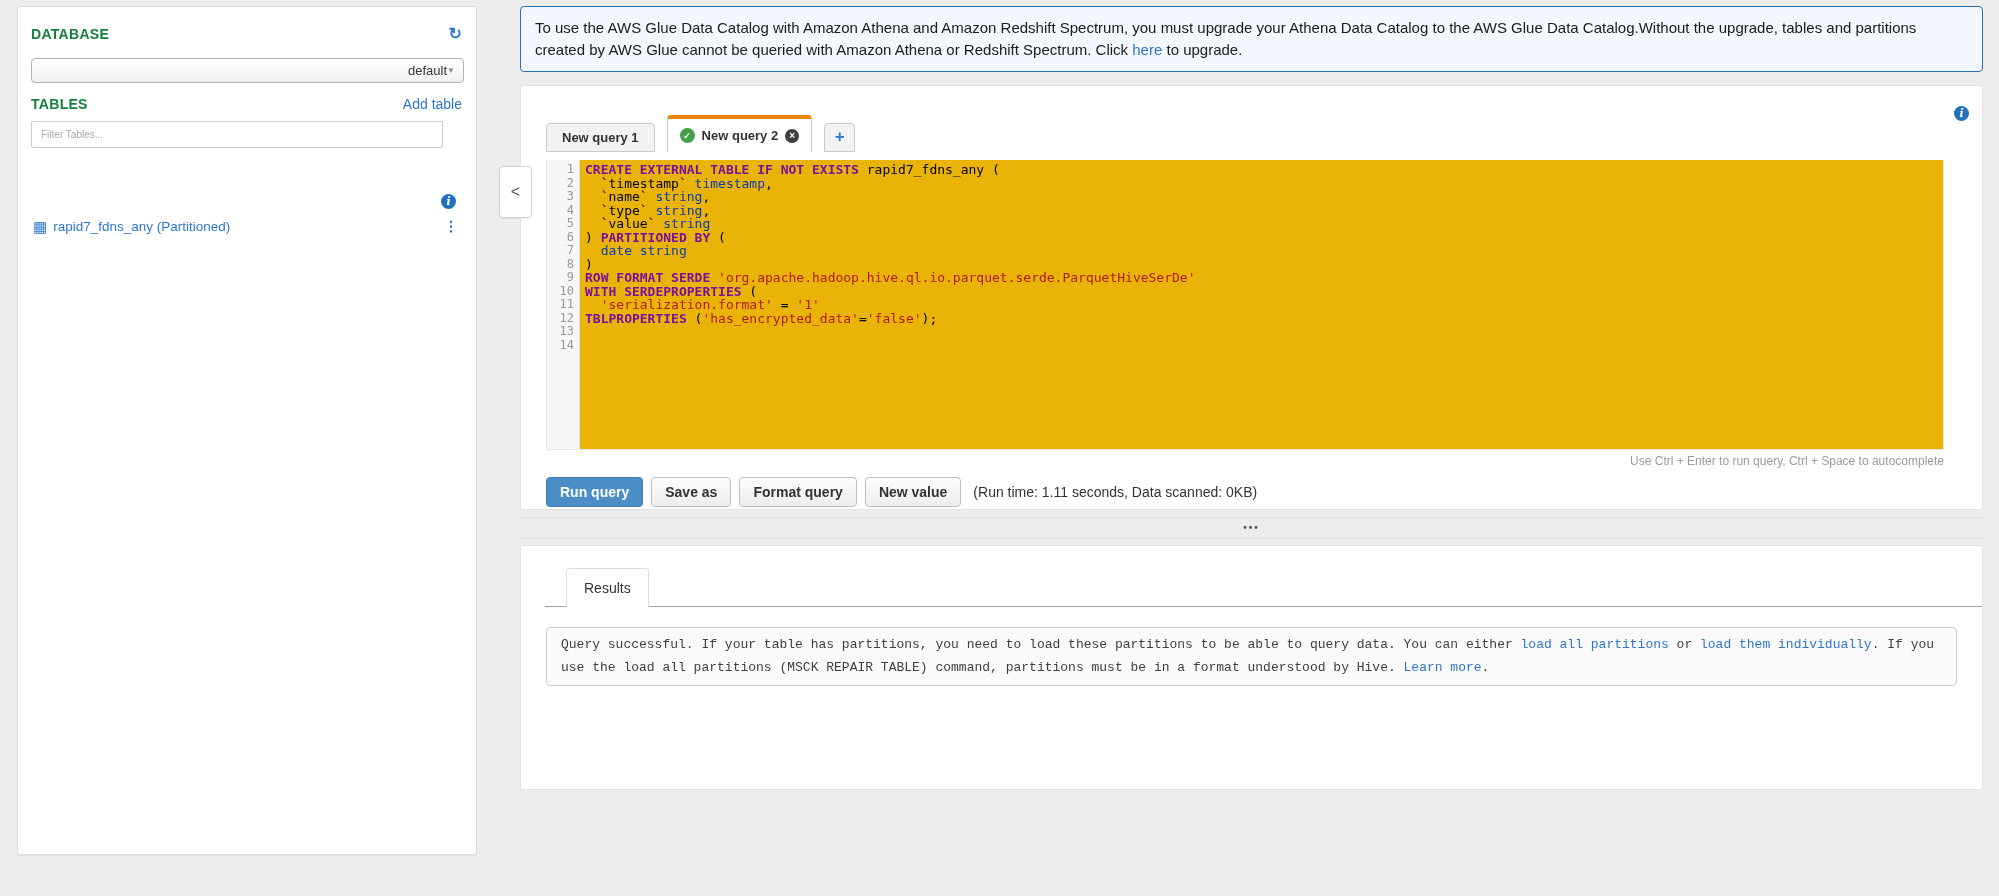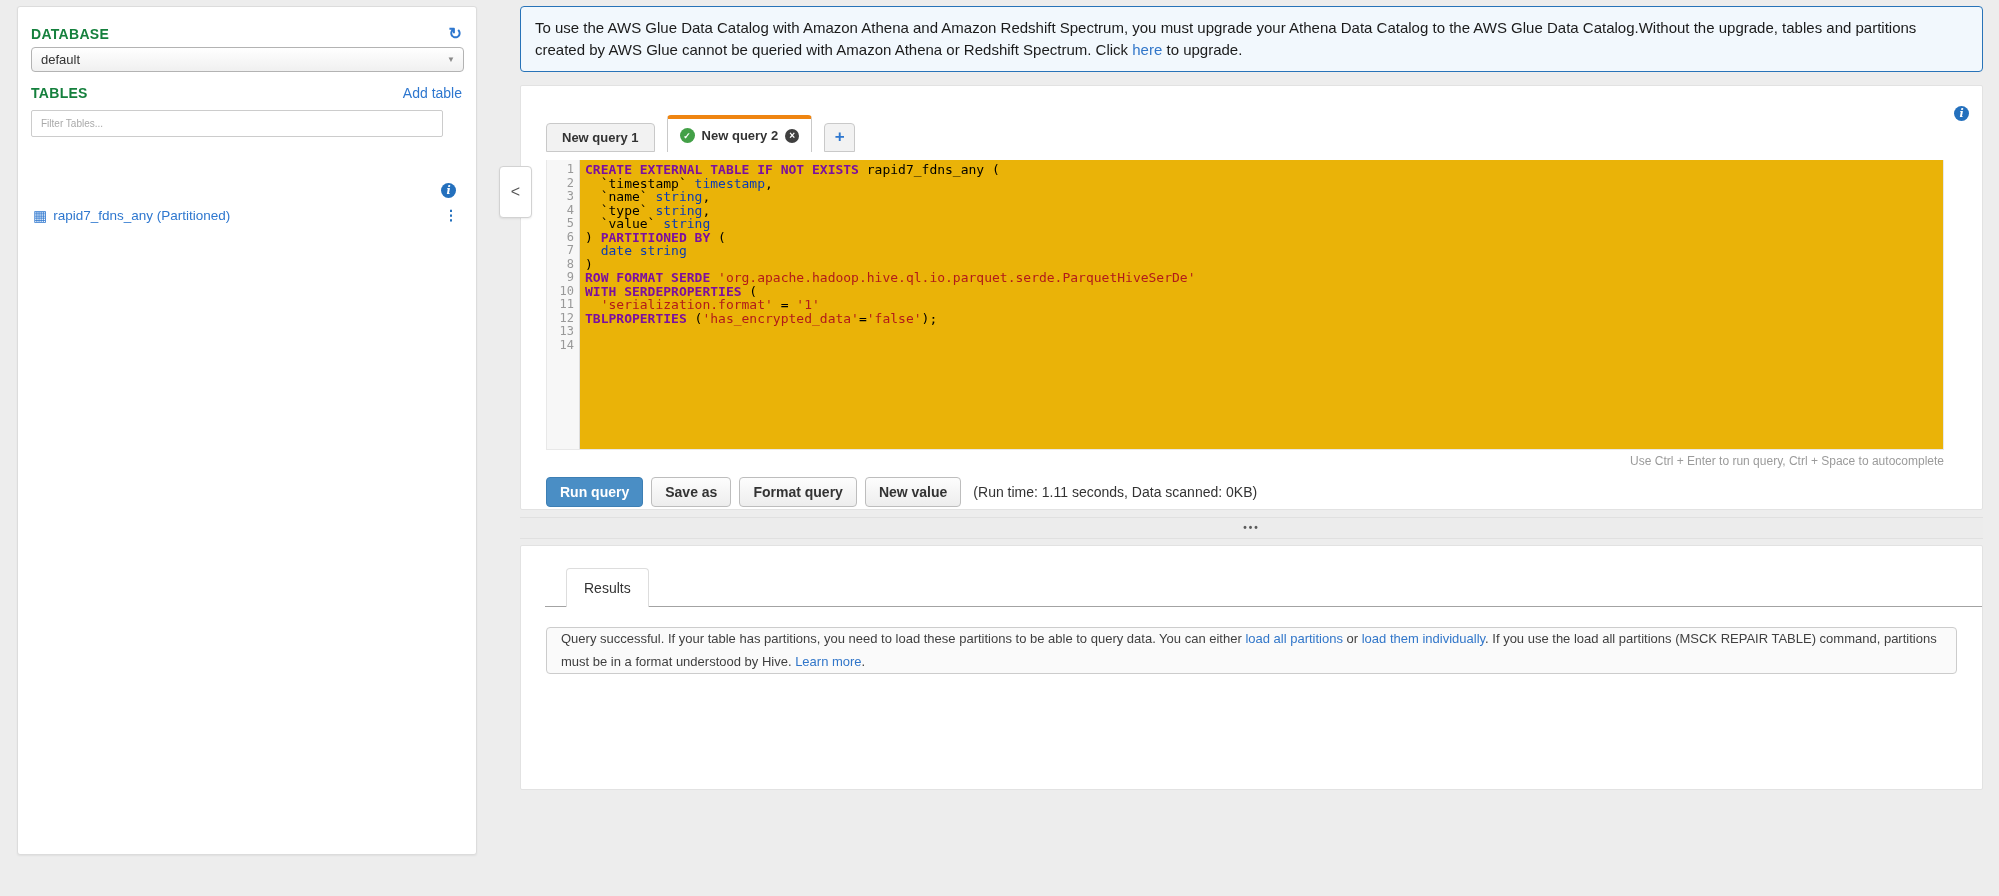--- a/index.html
+++ b/index.html
@@ -17,24 +17,24 @@
     position: absolute; left: 17px; top: 6px; width: 460px; height: 849px;
     background: #fff; border: 1px solid #dcdcdc; border-radius: 3px;
     box-shadow: 0 1px 2px rgba(0,0,0,.06);
     padding: 14px 12px 0 13px;
   }
   .section-label { font-size: 14px; font-weight: bold; color: #15803d; letter-spacing: .3px; }
   .db-row, .tables-row { display: flex; justify-content: space-between; align-items: center; }
   .db-row { margin: 5px 2px 0 0; }
   .refresh-ic { color: #2e77cf; font-size: 16px; font-weight: bold; cursor: pointer; line-height: 1; }
   .select {
-    margin-top: 5px; width: 433px; height: 25px;
+    margin-top: 16px; width: 433px; height: 25px;
     border: 1px solid #b3b3b3; border-radius: 4px;
     background: linear-gradient(#ffffff, #f0f0f0);
-    display: flex; align-items: center; justify-content: space-between;
+    display: flex; align-items: center; justify-content: flex-end;
     padding: 0 8px 0 9px; font-size: 13px; color: #333; cursor: pointer;
   }
   .caret { font-size: 8px; color: #8a8a8a; }
   .tables-row { margin: 13px 2px 0 0; }
   .link { color: #2e77cf; text-decoration: none; cursor: pointer; }
   .add-table { font-size: 14px; }
   .filter-input {
     margin-top: 9px; width: 412px; height: 27px;
     border: 1px solid #ccc; border-radius: 2px; padding: 0 9px;
     font-size: 10px; font-family: "Liberation Sans", sans-serif; color: #333;
@@ -136,21 +136,21 @@
     background: #fff; border: 1px solid #e2e2e2; border-radius: 2px;
   }
   .r-tabrow { margin-top: 22px; padding-left: 21px; border-bottom: 1px solid #a3a3a3; margin-left: 24px; }
   .r-tab {
     display: inline-block; background: #fff; border: 1px solid #ddd; border-bottom: none;
     border-radius: 4px 4px 0 0; padding: 11px 17px; font-size: 14px; color: #333;
     margin-bottom: -1px; position: relative; cursor: pointer;
   }
   .message-box {
     margin: 20px 25px 0 25px; background: #fafafa; border: 1px solid #ccc; border-radius: 4px;
-    padding: 0 14px; font-family: Liberation Sans, sans-serif; font-size: 13px;
+    padding: 6px 14px; font-family: Liberation Mono, monospace; font-size: 13px;
     line-height: 22.5px; color: #3f3f3f; max-width: 1413px;
   }
   .message-box .lnk, .banner .lnk { color: #3176c9; cursor: pointer; }
 </style>
 </head>
 <body>
 
 <div class="sidebar">
   <div class="db-row">
     <span class="section-label">DATABASE</span>

